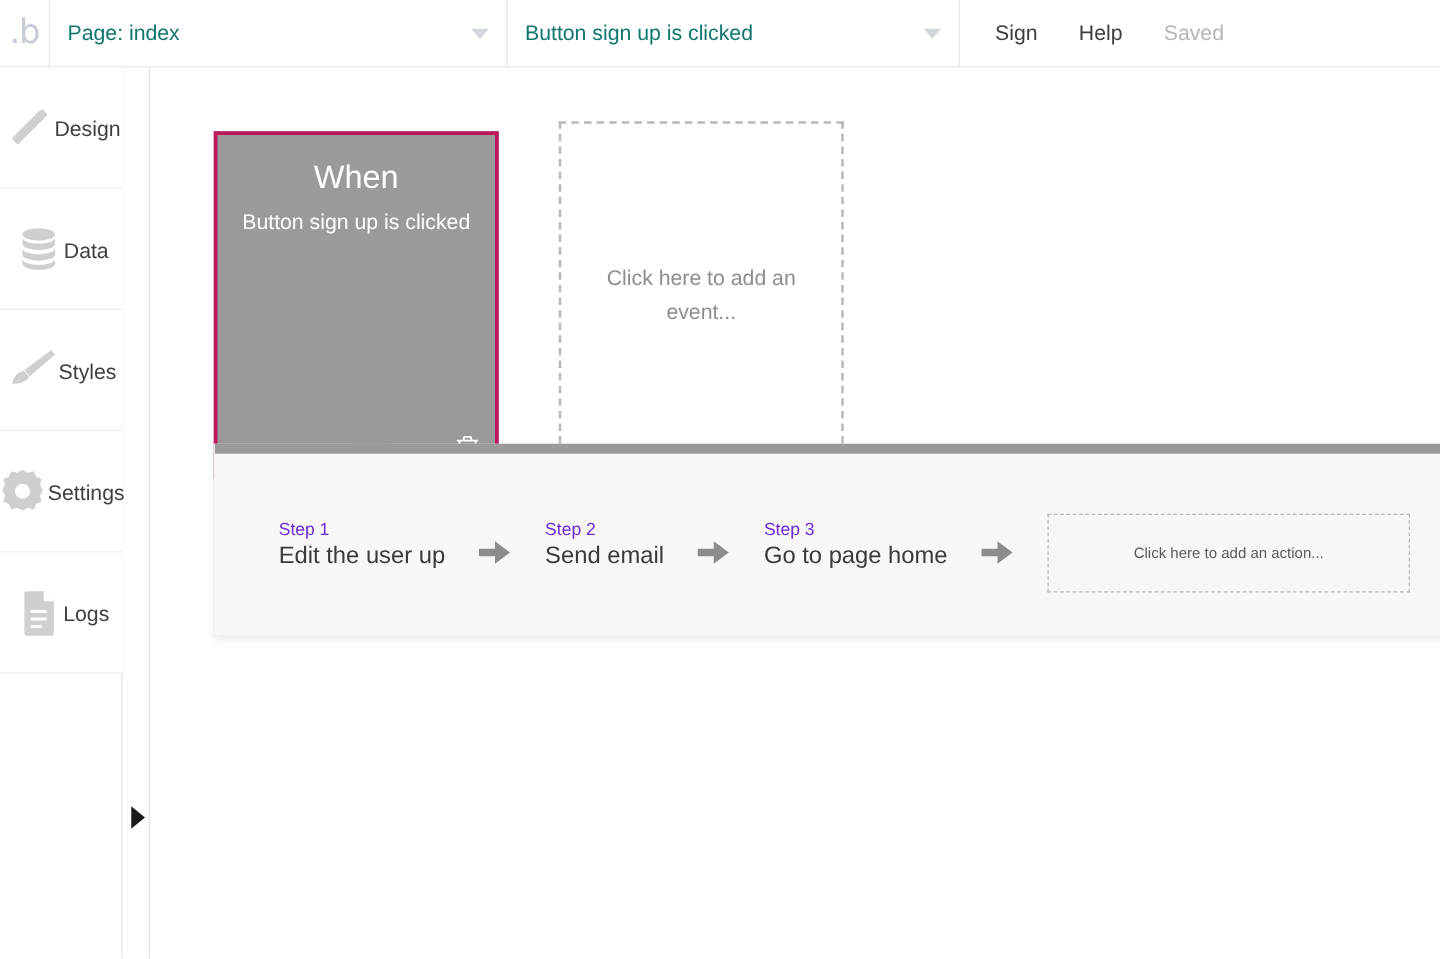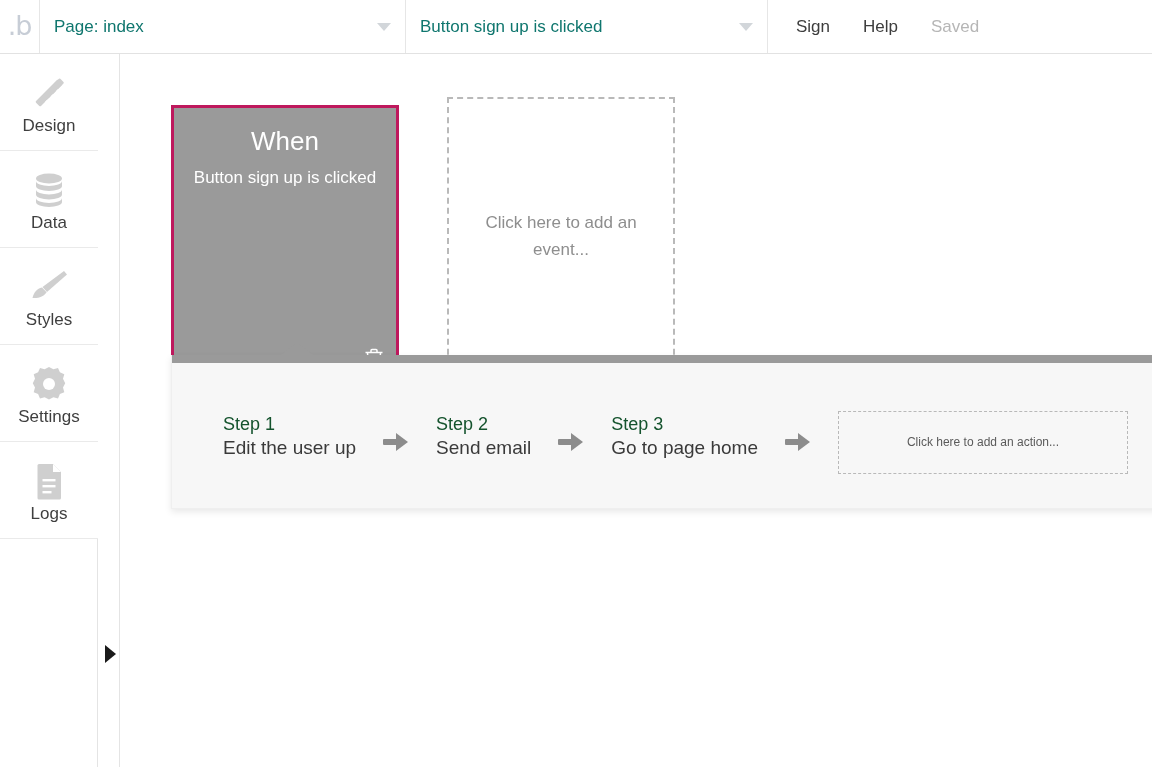--- a/index.html
+++ b/index.html
@@ -56,21 +56,21 @@
   .sidebar {
     position: absolute; top: 54px; left: 0;
     width: 98px; height: 713px;
     background: #ffffff;
     border-right: 1px solid #e4e4e4;
   }
   .nav-item {
     position: relative;
     height: 97px; width: 98px;
     border-bottom: 1px solid #eaeaea;
-    display: flex; flex-direction: column;
+    display: flex; flex-direction: row;
     align-items: center; justify-content: center;
     cursor: pointer; background: #fff;
   }
   .nav-item .nav-icon {
     height: 44px; display: flex; align-items: center; justify-content: center;
   }
   .nav-item .nav-label {
     font-size: 17px; color: #3f3f3f; margin-top: 2px; line-height: 1;
   }
   .nav-item.active::before {
@@ -149,21 +149,21 @@
     border-right: 16px solid transparent;
     border-bottom: 13px solid #9a9a9a;
   }
   .steps-row {
     position: absolute; left: 0; top: 8px;
     height: 146px; width: 100%;
     display: flex; align-items: center;
     padding-left: 51px;
   }
   .step-item { cursor: pointer; white-space: nowrap; }
-  .step-num { font-size: 18px; color: #14532d; line-height: 1.35; }
+  .step-num { font-size: 14px; color: #6d28d9; line-height: 1.35; }
   .step-name { font-size: 19px; color: #3a3a3a; line-height: 1.3; }
   .step-arrow {
     margin: 0 27px; display: flex; align-items: center;
     padding-top: 12px;
   }
   .add-action-box {
     margin-left: 0;
     width: 290px; height: 63px;
     border: 1px dashed #b9b9b9;
     display: flex; align-items: center; justify-content: center;

